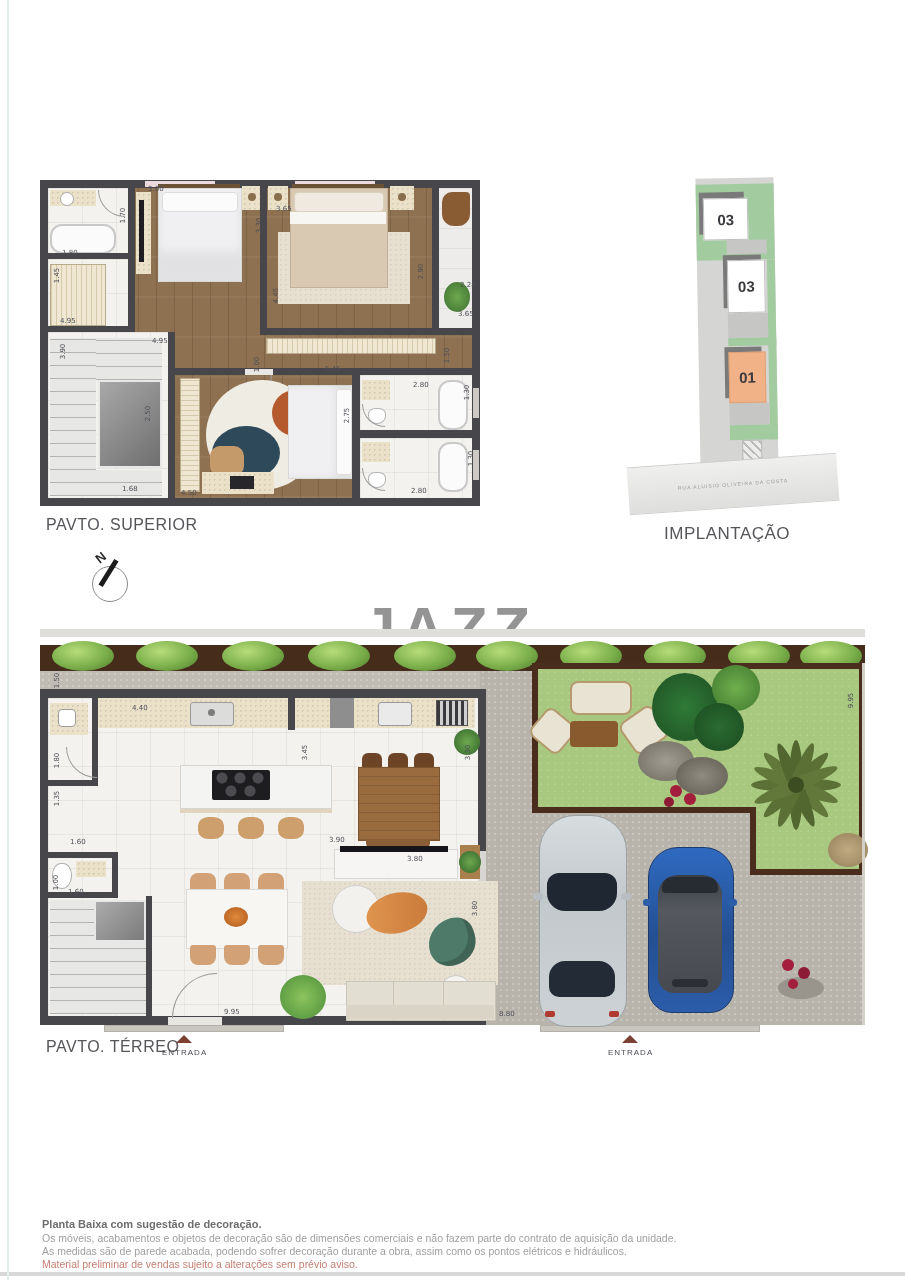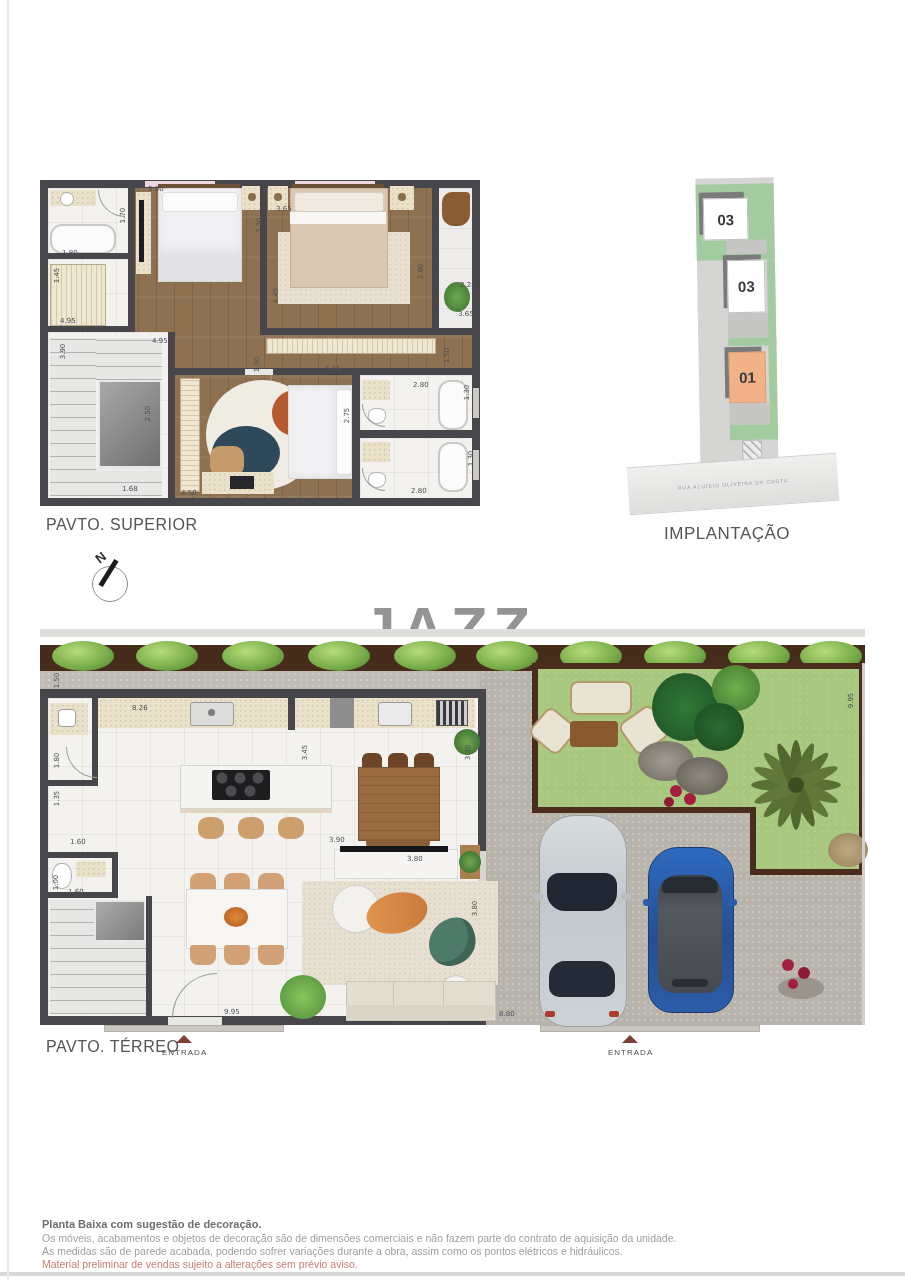--- a/index.html
+++ b/index.html
@@ -328,21 +328,21 @@
     <div class="d" style="left:2px;top:0;width:84px;height:164px;background:linear-gradient(180deg,#2f6ac0,#244f92 55%,#2c5da9);border-radius:30px 30px 24px 24px;border:1px solid #1c3a6b;"></div>
     <div class="d" style="left:-3px;top:52px;width:9px;height:7px;background:#2c5da9;border-radius:3px;"></div>
     <div class="d" style="left:82px;top:52px;width:9px;height:7px;background:#2c5da9;border-radius:3px;"></div>
     <div class="d" style="left:12px;top:28px;width:64px;height:118px;background:linear-gradient(180deg,#3a3f46,#55595f 30%,#46494f);border-radius:20px 20px 16px 16px;"></div>
     <div class="d" style="left:16px;top:30px;width:56px;height:16px;background:#272c33;border-radius:10px 10px 4px 4px;"></div>
     <div class="d" style="left:26px;top:132px;width:36px;height:8px;background:#2b2f35;border-radius:4px;"></div>
   </div>
 
   <div class="d" style="left:822px;top:26px;width:3px;height:362px;background:#d3d0ca;"></div>
 <span class="dim r" style="left: 10px; top: 40px;">1.50</span>
-    <span class="dim" style="left: 92px; top: 68px;">8.26</span>
+    <span class="dim" style="left: 92px; top: 68px;">4.40</span>
     <span class="dim r" style="left: 10px; top: 120px;">1.80</span>
     <span class="dim r" style="left: 10px; top: 158px;">1.35</span>
     <span class="dim" style="left: 30px; top: 202px;">1.60</span>
     <span class="dim r" style="left: 258px; top: 112px;">3.45</span>
     <span class="dim r" style="left: 421px; top: 112px;">3.30</span>
     <span class="dim" style="left: 289px; top: 200px;">3.90</span>
     <span class="dim" style="left: 367px; top: 219px;">3.80</span>
     <span class="dim r" style="left: 428px; top: 268px;">3.80</span>
     <span class="dim r" style="left: 9px; top: 242px;">1.00</span>
     <span class="dim" style="left: 28px; top: 252px;">1.60</span>
@@ -353,17 +353,17 @@
 
 <div class="plan-label" style="left:46px;top:1038px;">PAVTO. TÉRREO</div>
 <div class="tri" style="left:176px;top:1035px;"></div>
 <div class="entr" style="left:162px;top:1048px;">ENTRADA</div>
 <div class="tri" style="left:622px;top:1035px;"></div>
 <div class="entr" style="left:608px;top:1048px;">ENTRADA</div>
 
 <div>
   <div class="disc" style="top:1218px;font-weight:bold;color:#6e6e6e;font-size:11px;">Planta Baixa com sugestão de decoração.</div>
   <div class="disc" style="top:1232px;">Os móveis, acabamentos e objetos de decoração são de dimensões comerciais e não fazem parte do contrato de aquisição da unidade.</div>
-  <div class="disc" style="top:1245px;">As medidas são de parede acabada, podendo sofrer variações durante a obra, assim como os pontos elétricos e hidráulicos.</div>
+  <div class="disc" style="top:1245px;">As medidas são de parede acabada, podendo sofrer decoração durante a obra, assim como os pontos elétricos e hidráulicos.</div>
   <div class="disc" style="top:1258px;color:#c57f72;">Material preliminar de vendas sujeito a alterações sem prévio aviso.</div>
 </div>
 <div class="d" style="left:0;top:1272px;width:905px;height:4px;background:#d8d8d8;"></div>
 <div class="d" style="left:7px;top:0;width:2px;height:1280px;background:#e6eee8;"></div>
 
 </body></html>

